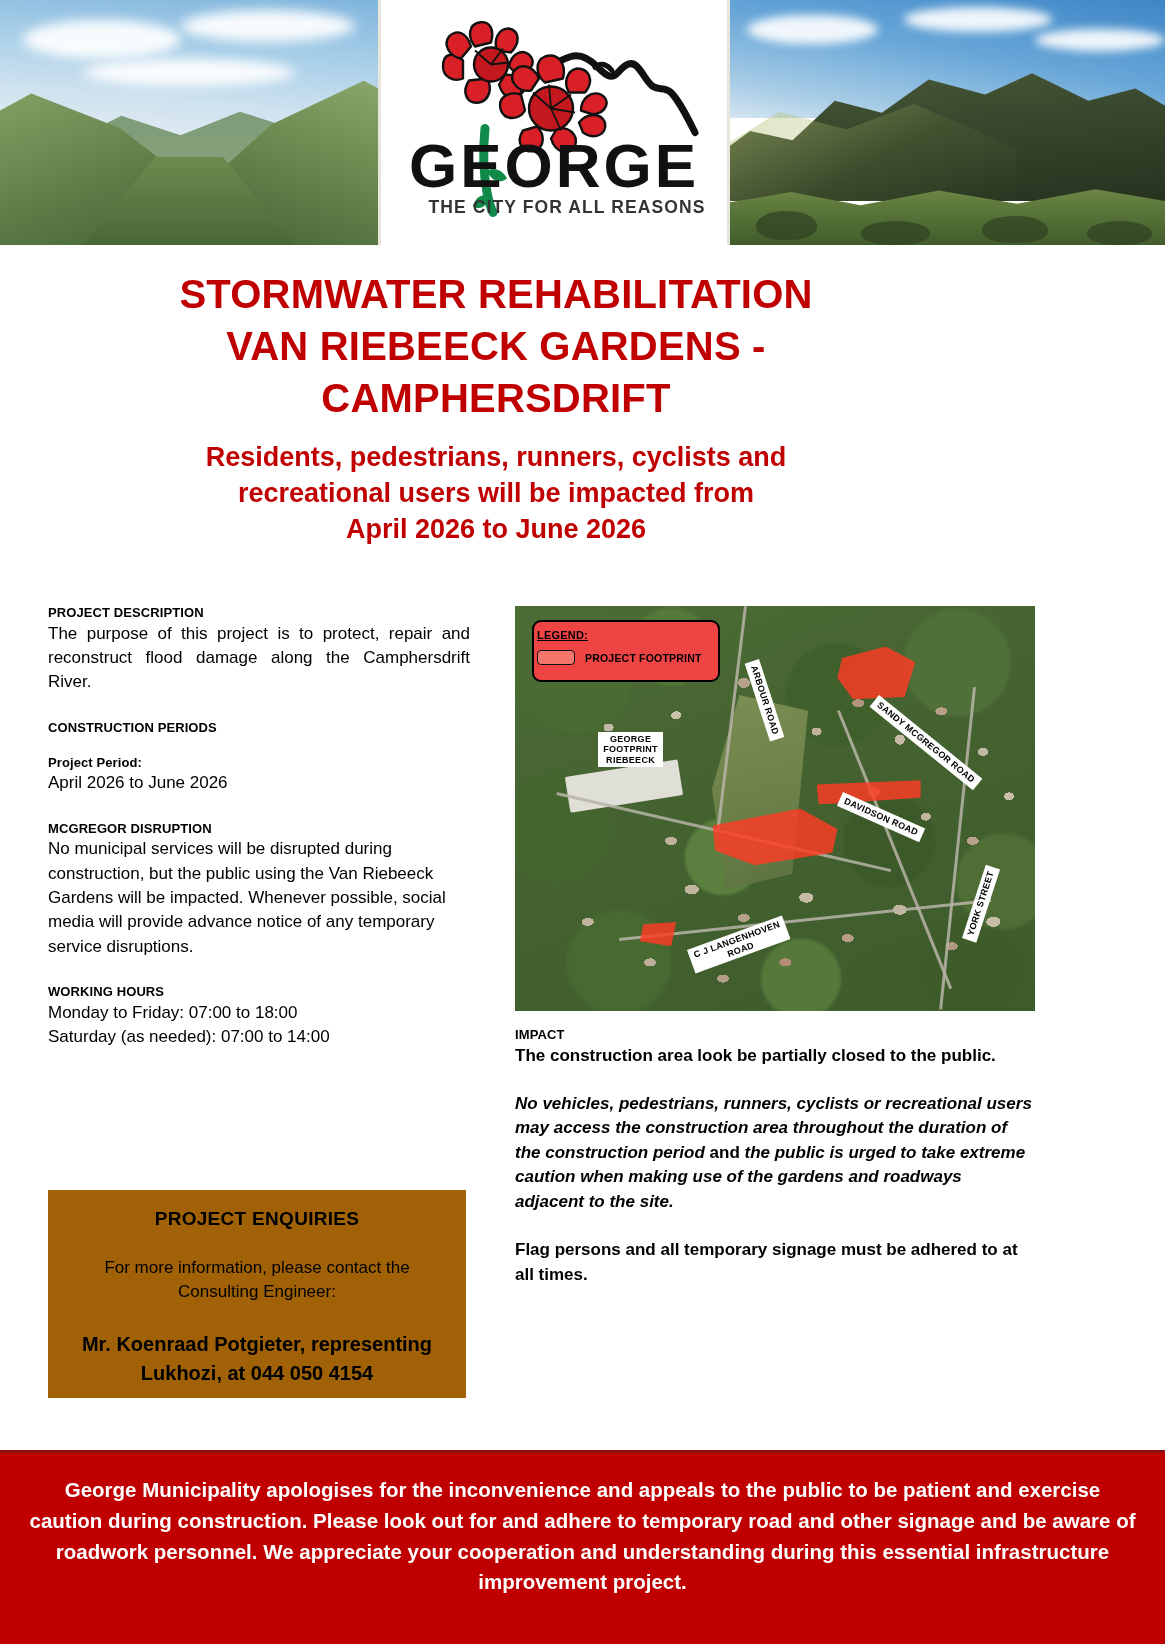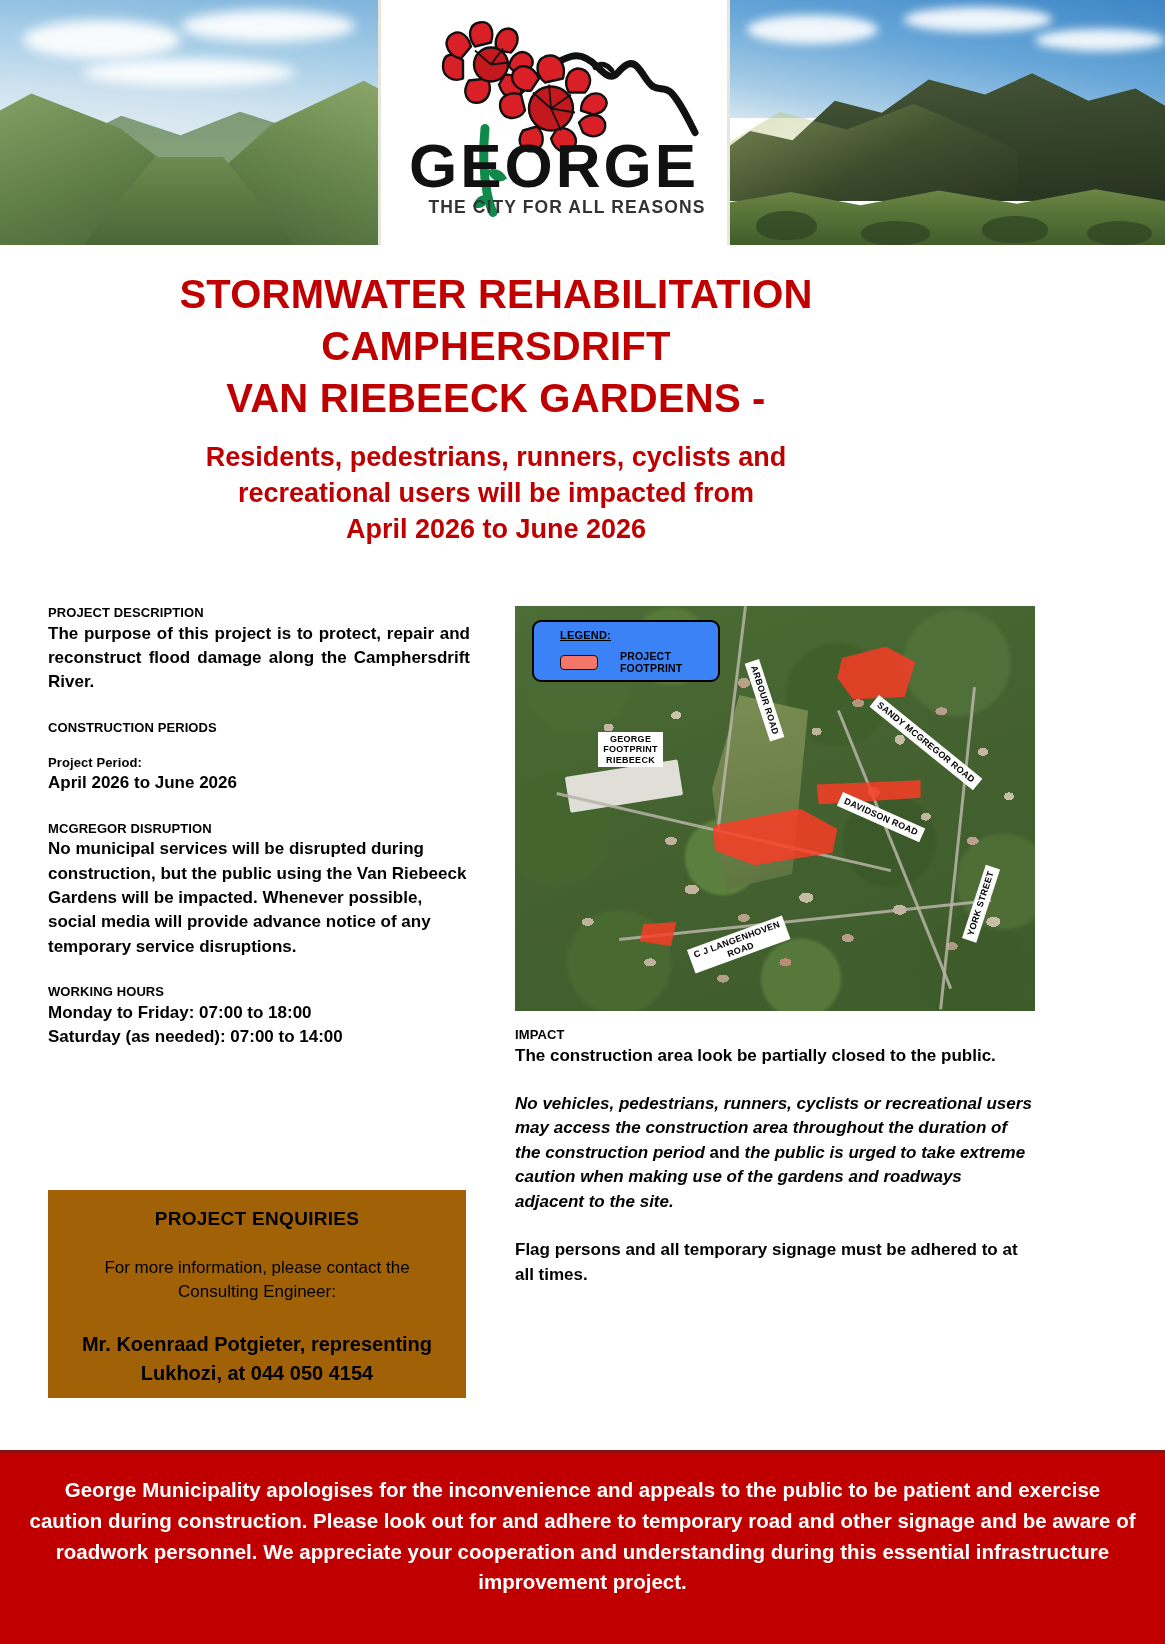--- a/index.html
+++ b/index.html
@@ -128,21 +128,21 @@
   }
   .col-right {
     position: absolute; left: 515px; top: 606px; width: 520px;
   }
 
   h3.sec {
     font-size: 13px; font-weight: bold; color: #000;
     letter-spacing: .1px; line-height: 1.35;
   }
   p.body {
-    font-size: 17px; color: #000; line-height: 1.44; font-weight: bold;
+    font-size: 17px; color: #000; line-height: 1.44;
   }
   p.justify { text-align: justify; }
   .gap-lg { height: 24px; }
   .gap-md { height: 17px; }
 
   
   .enquiries {
     position: absolute; left: 48px; top: 1190px;
     width: 418px; height: 208px;
     background: #a16207;
@@ -247,31 +247,31 @@
   }
   .foot-d {
     left: 24%; top: 78%; width: 7%; height: 6%;
     clip-path: polygon(10% 10%, 100% 0%, 86% 100%, 0% 80%);
   }
 
   
   .legend {
     position: absolute; left: 17px; top: 14px;
     width: 188px; height: 62px;
-    background: #3b82f6;
+    background: #ef4444;
     border: 2px solid #000;
     border-radius: 9px;
-    padding: 7px 26px;
+    padding: 7px 3px;
   }
   .legend-title {
     font-size: 11px; font-weight: bold; text-decoration: underline;
     letter-spacing: .2px;
   }
   .legend-row {
-    display: flex; align-items: center; gap: 22px; margin-top: 9px;
+    display: flex; align-items: center; gap: 10px; margin-top: 9px;
   }
   .legend-swatch {
     width: 38px; height: 15px; background: #F4766A;
     border: 1px solid #111; border-radius: 4px;
     flex: 0 0 auto;
   }
   .legend-label { font-size: 10.5px; font-weight: bold; letter-spacing: .2px; }
 
   
   .mlabel {
@@ -381,22 +381,22 @@
     <div class="ph2-shrub" style="left:6%;bottom:2%;width:14%;height:12%;"></div>
     <div class="ph2-shrub" style="left:30%;bottom:0%;width:16%;height:10%;"></div>
     <div class="ph2-shrub" style="left:58%;bottom:1%;width:15%;height:11%;"></div>
     <div class="ph2-shrub" style="left:82%;bottom:0%;width:15%;height:10%;"></div>
   </div>
 </div>
 
 <div class="title-block">
   <div class="title-main">
     <div>STORMWATER REHABILITATION</div>
+    <div>VAN RIEBEECK GARDENS -</div>
     <div>CAMPHERSDRIFT</div>
-    <div>VAN RIEBEECK GARDENS -</div>
   </div>
   <div class="subtitle">
     <div>Residents, pedestrians, runners, cyclists and</div>
     <div>recreational users will be impacted from</div>
     <div>April 2026 to June 2026</div>
   </div>
 </div>
 
 <div class="col-left">
   <h3 class="sec">PROJECT DESCRIPTION</h3>

